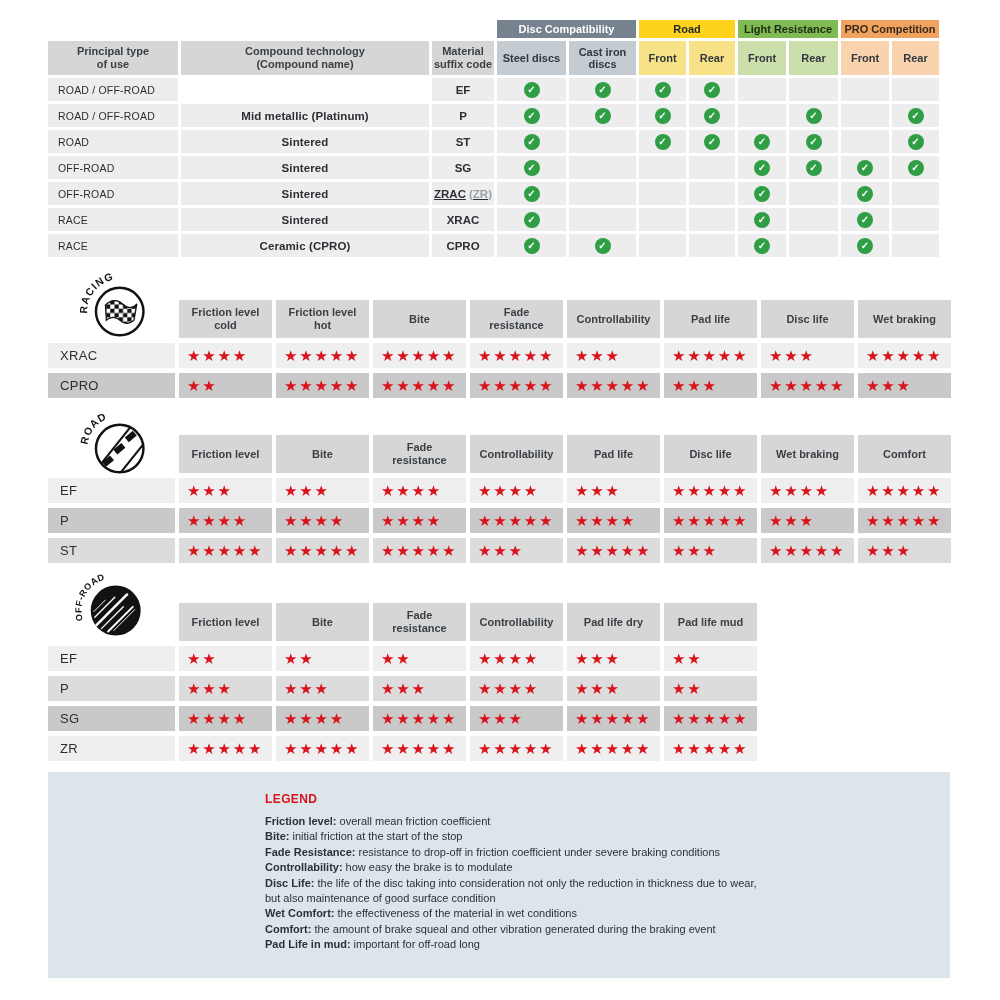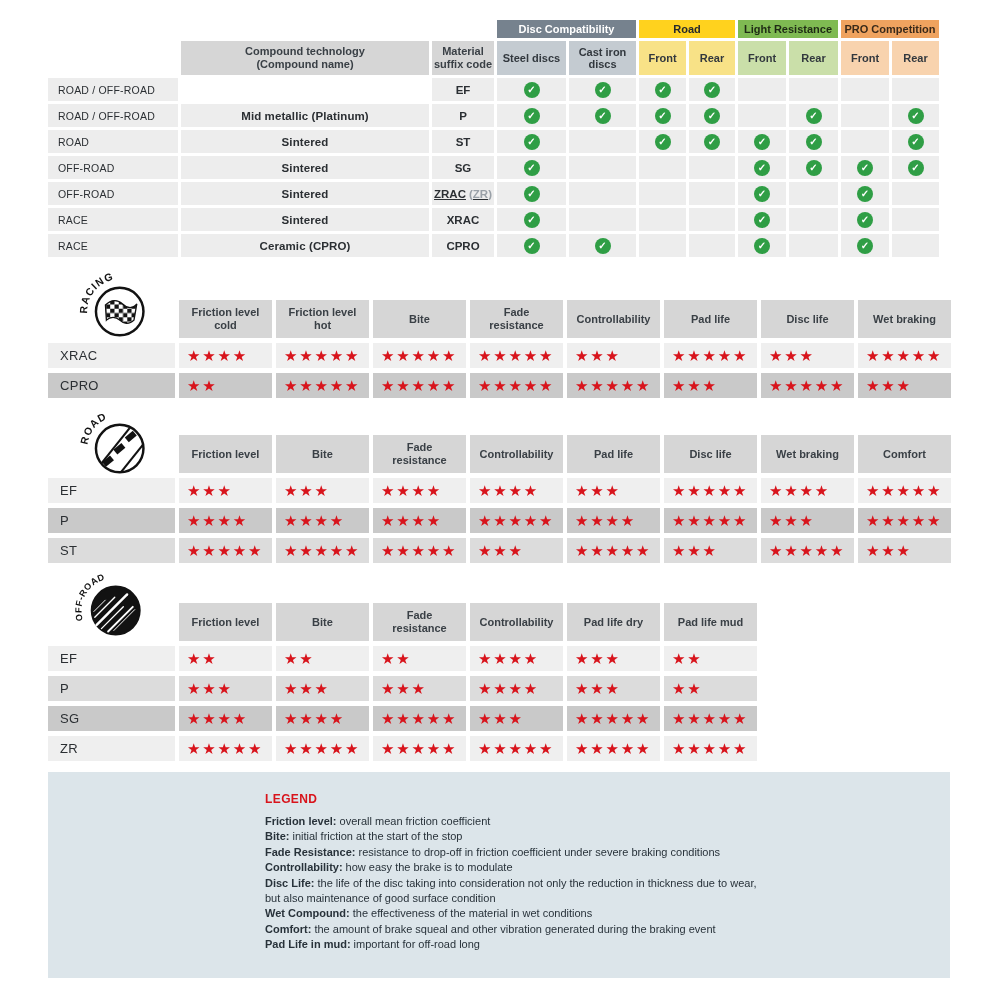--- a/index.html
+++ b/index.html
@@ -70,20 +70,24 @@
 </head>
 <body>
 
 <div class="page">
 
   <section class="compat-grid">
       <div class="group-h g0" style="grid-area: 1 / 4 / auto / span 2;">Disc Compatibility</div>
       <div class="group-h g1" style="grid-area: 1 / 6 / auto / span 2;">Road</div>
       <div class="group-h g2" style="grid-area: 1 / 8 / auto / span 2;">Light Resistance</div>
       <div class="group-h g3" style="grid-area: 1 / 10 / auto / span 2;">PRO Competition</div>
+      <div class="col-h" style="grid-area: 2 / 1;">
+        <span>Principal type</span>
+        <span>of use</span>
+      </div>
       <div class="col-h" style="grid-area: 2 / 2;">
         <span>Compound technology</span>
         <span>(Compound name)</span>
       </div>
       <div class="col-h" style="grid-area: 2 / 3;">
         <span>Material</span>
         <span>suffix code</span>
       </div>
       <div class="sub-h s0" style="grid-area: 2 / 4;">Steel discs</div>
       <div class="sub-h s0" style="grid-area: 2 / 5;">Cast iron discs</div>
@@ -416,20 +420,20 @@
   <section class="legend-box">
     <div class="legend-content">
       <div class="legend-title">LEGEND</div>
       <div>
           <div class="legend-line"><span class="term">Friction level:</span><span class="desc">overall mean friction coefficient</span></div>
           <div class="legend-line"><span class="term">Bite:</span><span class="desc">initial friction at the start of the stop</span></div>
           <div class="legend-line"><span class="term">Fade Resistance:</span><span class="desc">resistance to drop-off in friction coefficient under severe braking conditions</span></div>
           <div class="legend-line"><span class="term">Controllability:</span><span class="desc">how easy the brake is to modulate</span></div>
           <div class="legend-line"><span class="term">Disc Life:</span><span class="desc">the life of the disc taking into consideration not only the reduction in thickness due to wear,</span></div>
           <div class="legend-line"><span class="desc">but also maintenance of good surface condition</span></div>
-          <div class="legend-line"><span class="term">Wet Compound:</span><span class="desc">the effectiveness of the material in wet conditions</span></div>
+          <div class="legend-line"><span class="term">Wet Comfort:</span><span class="desc">the effectiveness of the material in wet conditions</span></div>
           <div class="legend-line"><span class="term">Comfort:</span><span class="desc">the amount of brake squeal and other vibration generated during the braking event</span></div>
           <div class="legend-line"><span class="term">Pad Life in mud:</span><span class="desc">important for off-road long</span></div>
         </div>
     </div>
   </section>
 
 </div>
 
 </body></html>

